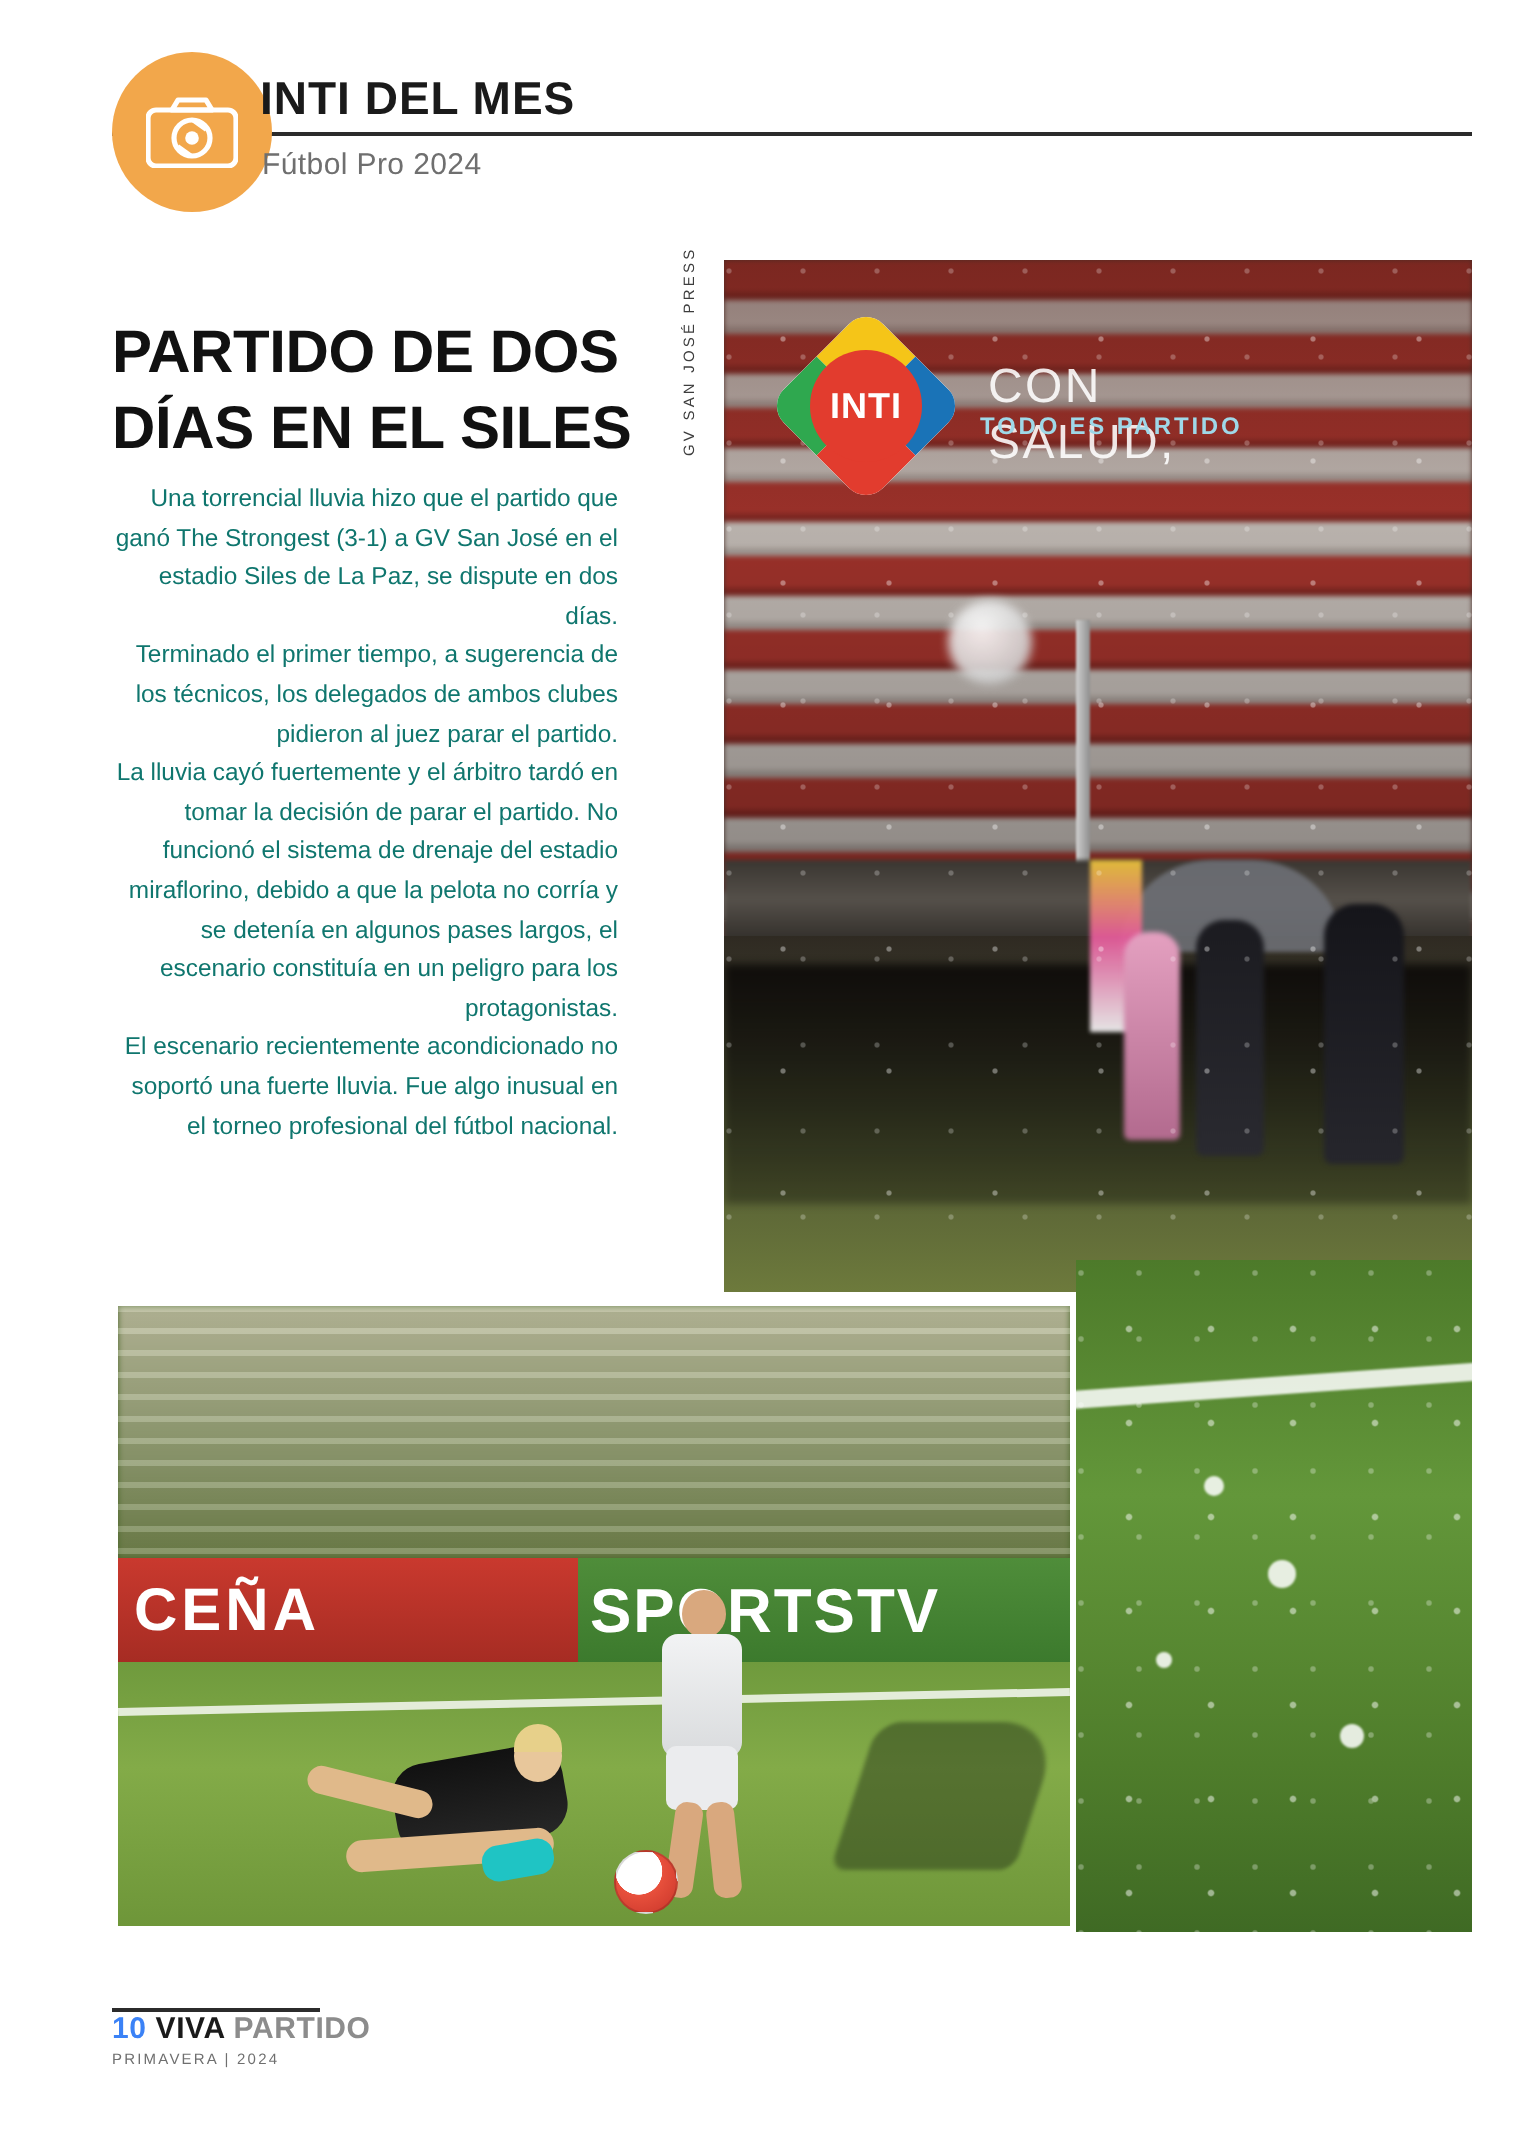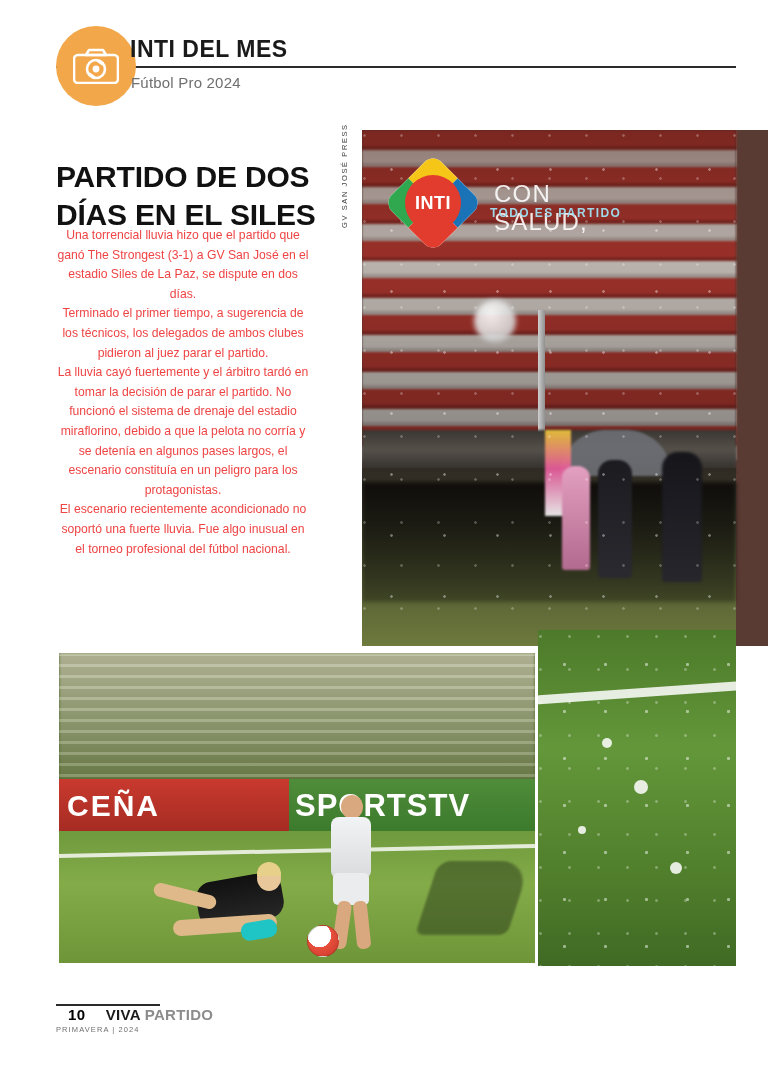--- a/index.html
+++ b/index.html
@@ -75,39 +75,38 @@
     line-height: 38px;
     font-weight: bold;
     letter-spacing: -0.2px;
     color: #111;
     font-stretch: condensed;
     text-transform: uppercase;
   }
   .body-copy {
     position: absolute;
     left: 57px;
-    top: 226px;
+    top: 240px;
     width: 252px;
     font-size: 12.2px;
     line-height: 19.6px;
-    color: #ef4444;
-    text-align: center;
+    color: #0f766e;
+    text-align: right;
   }
   .body-copy p { margin: 0 0 0 0; }
 
   
   .photo-top {
     position: absolute;
     left: 362px;
     top: 130px;
     width: 374px;
     height: 516px;
     overflow: hidden;
     background: #5a3b33;
-    padding-left: 32px;
   }
   .stadium-stands {
     position: absolute;
     left: 0; top: 0;
     width: 374px;
     height: 330px;
     background:
       repeating-linear-gradient(
         to bottom,
         #b4372f 0px, #b4372f 16px,
@@ -446,22 +445,22 @@
     width: 104px;
     height: 2px;
     background: #2b2b2b;
   }
   .footer-line {
     font-size: 15px;
     font-weight: bold;
     letter-spacing: 0.3px;
     color: #1a1a1a;
   }
-  .footer-line .pagenum { color: #000000; margin-left: 12px; }
-  .footer-line .viva { color: #1a1a1a; margin-left: 16px; }
+  .footer-line .pagenum { color: #3b82f6; }
+  .footer-line .viva { color: #1a1a1a; }
   .footer-line .sports { color: #8c8c8c; }
   .footer-sub {
     margin-top: 2px;
     font-size: 7.5px;
     letter-spacing: 1.1px;
     color: #6f6f6f;
   }
 </style>
 </head>
 <body>

